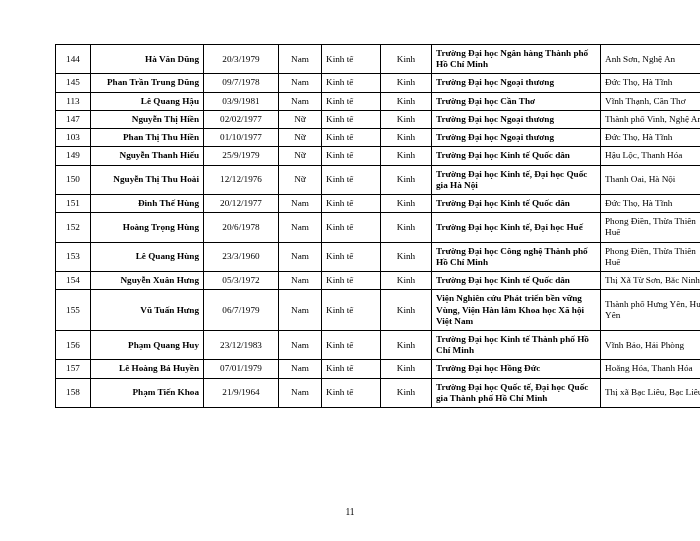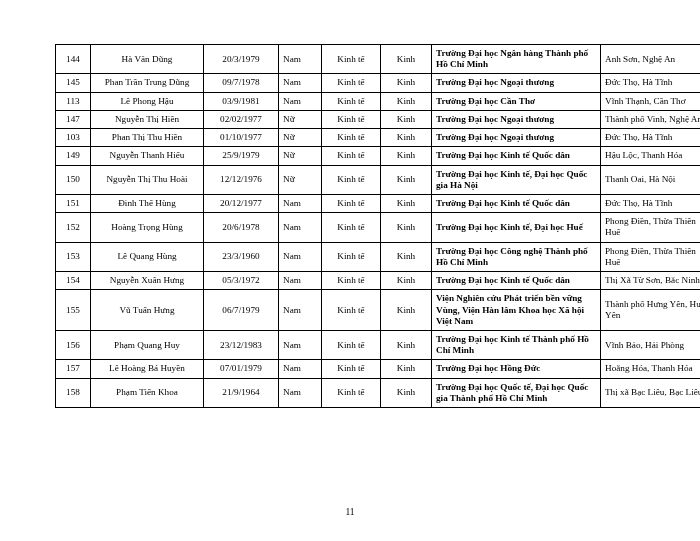--- a/index.html
+++ b/index.html
@@ -28,24 +28,24 @@
   }
   table.doc-table td {
     border: 1px solid #000000;
     font-size: 9.2px;
     line-height: 1.22;
     padding: 3px 4px 3px 4px;
     vertical-align: middle;
     word-wrap: break-word;
   }
   td.c-idx   { width: 26px; text-align: center; }
-  td.c-name  { width: 104px; text-align: center; padding-left: 6px; }
+  td.c-name  { width: 104px; text-align: right; padding-left: 6px; font-weight: bold; }
   td.c-dob   { width: 66px; text-align: center; }
-  td.c-sex   { width: 34px; text-align: left; }
-  td.c-field { width: 50px; text-align: center; }
+  td.c-sex   { width: 34px; text-align: center; }
+  td.c-field { width: 50px; text-align: left; }
   td.c-level { width: 42px; text-align: center; }
   td.c-school{ width: 160px; text-align: left; padding-left: 5px; font-weight: bold; }
   td.c-home  { width: 108px; text-align: left; padding-left: 5px; }
 
   .page-number {
     position: absolute;
     left: 0;
     right: 0;
     bottom: 24px;
     text-align: center;
@@ -75,21 +75,21 @@
           <td class="c-name">Phan Trần Trung Dũng</td>
           <td class="c-dob">09/7/1978</td>
           <td class="c-sex">Nam</td>
           <td class="c-field">Kinh tế</td>
           <td class="c-level">Kinh</td>
           <td class="c-school">Trường Đại học Ngoại thương</td>
           <td class="c-home">Đức Thọ, Hà Tĩnh</td>
         </tr>
         <tr>
           <td class="c-idx">113</td>
-          <td class="c-name">Lê Phong Hậu</td>
+          <td class="c-name">Lê Quang Hậu</td>
           <td class="c-dob">03/9/1981</td>
           <td class="c-sex">Nam</td>
           <td class="c-field">Kinh tế</td>
           <td class="c-level">Kinh</td>
           <td class="c-school">Trường Đại học Cần Thơ</td>
           <td class="c-home">Vĩnh Thạnh, Cần Thơ</td>
         </tr>
         <tr>
           <td class="c-idx">147</td>
           <td class="c-name">Nguyễn Thị Hiền</td>

